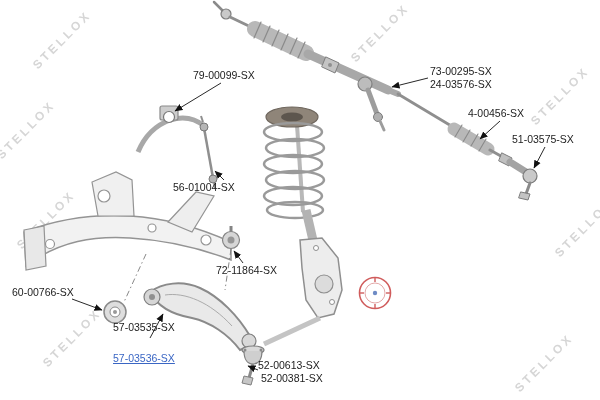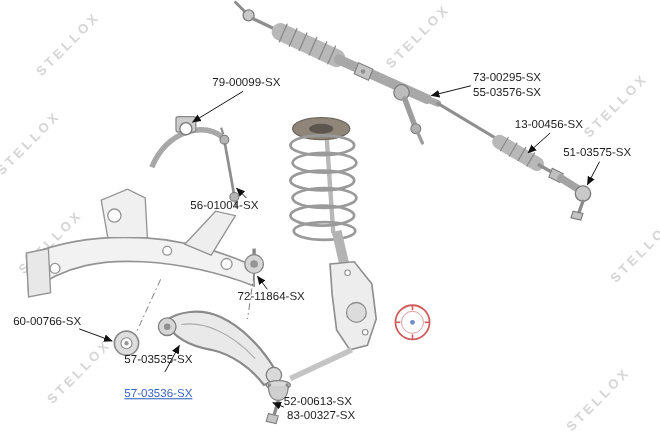--- a/index.html
+++ b/index.html
@@ -173,22 +173,22 @@
     <line x1="18" y1="2.5" x2="18" y2="7"></line>
     <line x1="33.5" y1="18" x2="29" y2="18"></line>
     <line x1="18" y1="33.5" x2="18" y2="29"></line>
     <line x1="2.5" y1="18" x2="7" y2="18"></line>
   </g>
   <circle cx="18" cy="18" r="2.2" fill="#5577bb"></circle>
 </svg>
 
 <div class="label" style="left:193px;top:69px">79-00099-SX</div>
 <div class="label" style="left:430px;top:65px">73-00295-SX</div>
-<div class="label" style="left:430px;top:78px">55-03576-SX</div>
-<div class="label" style="left:468px;top:107px">13-00456-SX</div>
+<div class="label" style="left:430px;top:78px">24-03576-SX</div>
+<div class="label" style="left:468px;top:107px">4-00456-SX</div>
 <div class="label" style="left:512px;top:133px">51-03575-SX</div>
 <div class="label" style="left:173px;top:181px">56-01004-SX</div>
 <div class="label" style="left:216px;top:264px">72-11864-SX</div>
 <div class="label" style="left:12px;top:286px">60-00766-SX</div>
 <div class="label" style="left:113px;top:321px">57-03535-SX</div>
 <div class="label link" style="left:113px;top:352px">57-03536-SX</div>
 <div class="label" style="left:258px;top:359px">52-00613-SX</div>
-<div class="label" style="left:261px;top:372px">83-00327-SX</div>
+<div class="label" style="left:261px;top:372px">52-00381-SX</div>
 
 </body></html>

